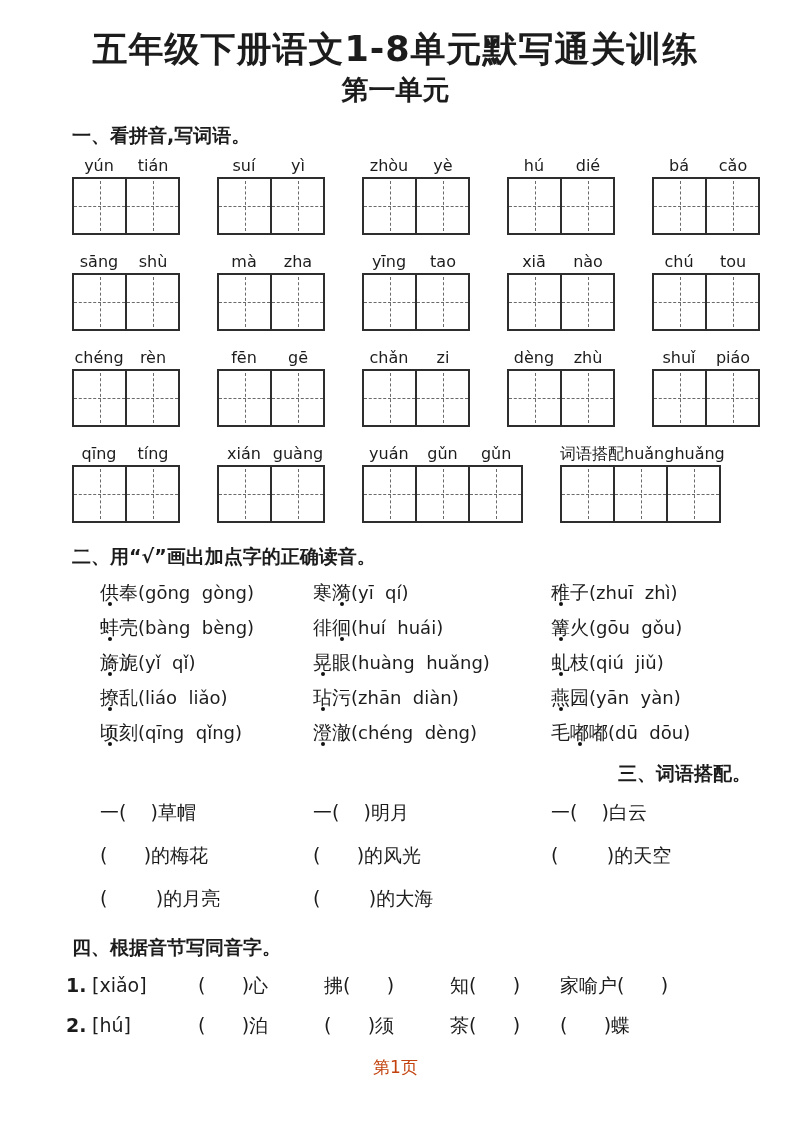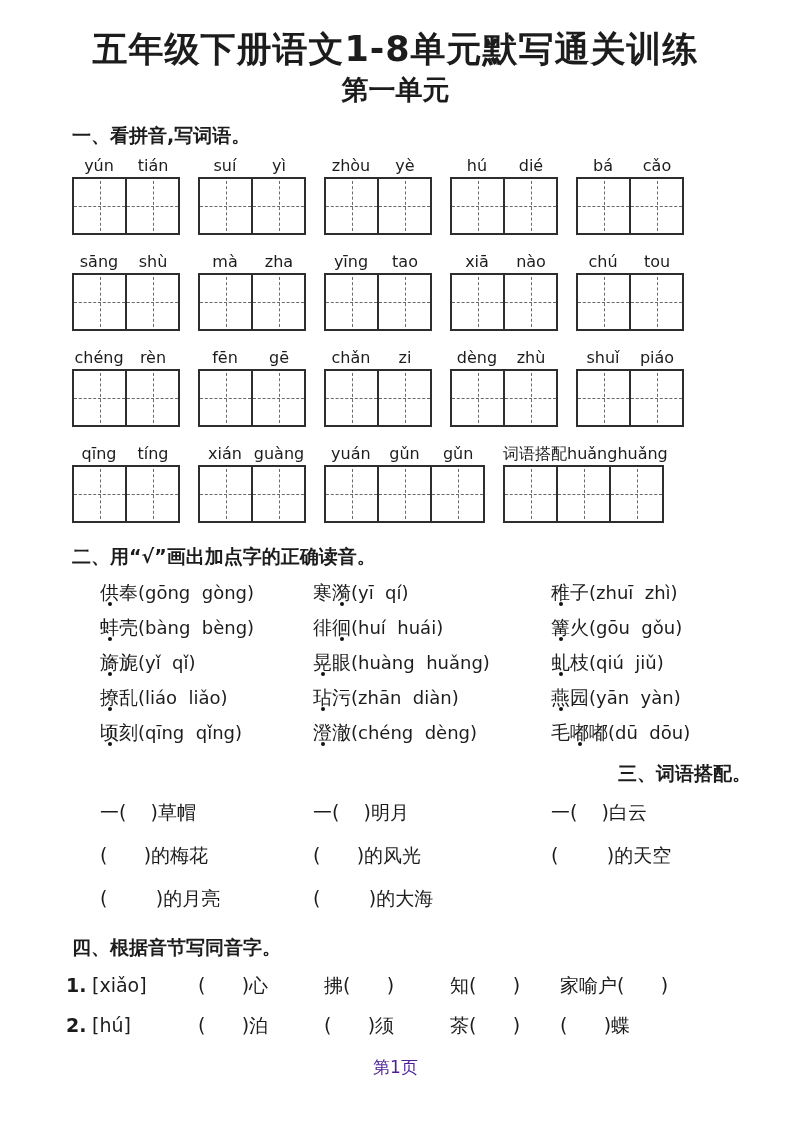--- a/index.html
+++ b/index.html
@@ -14,21 +14,21 @@
   }
   .subtitle{text-align:center;font-size:27px;font-weight:bold;margin:4px 0 0;line-height:1.2;}
   .sec{padding-left:72px;padding-right:40px;}
   .sec-heading{font-size:19px;font-weight:bold;margin:0;line-height:26px;}
   .h1sec{margin-top:16px;}
   .h2sec{margin-top:20px;}
   .h3sec{margin-top:10px;text-align:right;}
   .h4sec{margin-top:14px;}
 
   
-  .grid-row{display:flex;gap:18px;margin-top:16px;}
+  .grid-row{display:flex;gap:37px;margin-top:16px;}
   .grid-row.first{margin-top:7px;}
   .wg{display:flex;flex-direction:column;}
   .pr{display:flex;font-size:16px;line-height:21px;margin-bottom:1px;}
   .syl{flex:1;text-align:center;white-space:nowrap;}
   .box{display:inline-flex;border:2px solid #2e2e2e;width:max-content;background:#fff;}
   .cell{width:51px;height:54px;position:relative;}
   .cell + .cell{border-left:2px solid #2e2e2e;}
   .cell::before{content:"";position:absolute;left:50%;top:2px;bottom:2px;border-left:1.5px dashed #6a6a6a;}
   .cell::after{content:"";position:absolute;top:50%;left:0;right:0;border-top:1.5px dashed #6a6a6a;}
 
@@ -54,21 +54,21 @@
 
   
   .syn-row{display:flex;margin-top:10px;font-size:19px;line-height:30px;}
   .syn-num{font-weight:bold;width:26px;margin-left:-6px;}
   .syn-key{width:106px;}
   .syn-item{white-space:pre;}
   .w1{width:126px;}
   .w2{width:126px;}
   .w3{width:110px;}
 
-  .footer{text-align:center;font-size:17px;margin-top:16px;color:#4c1d95;}
+  .footer{text-align:center;font-size:17px;margin-top:16px;color:#c2410c;}
 </style>
 </head>
 <body>
 
 <div class="page">
 
   <h1 class="title">五年级下册语文1-8单元默写通关训练</h1>
   <h2 class="subtitle">第一单元</h2>
 
   <div class="sec">

